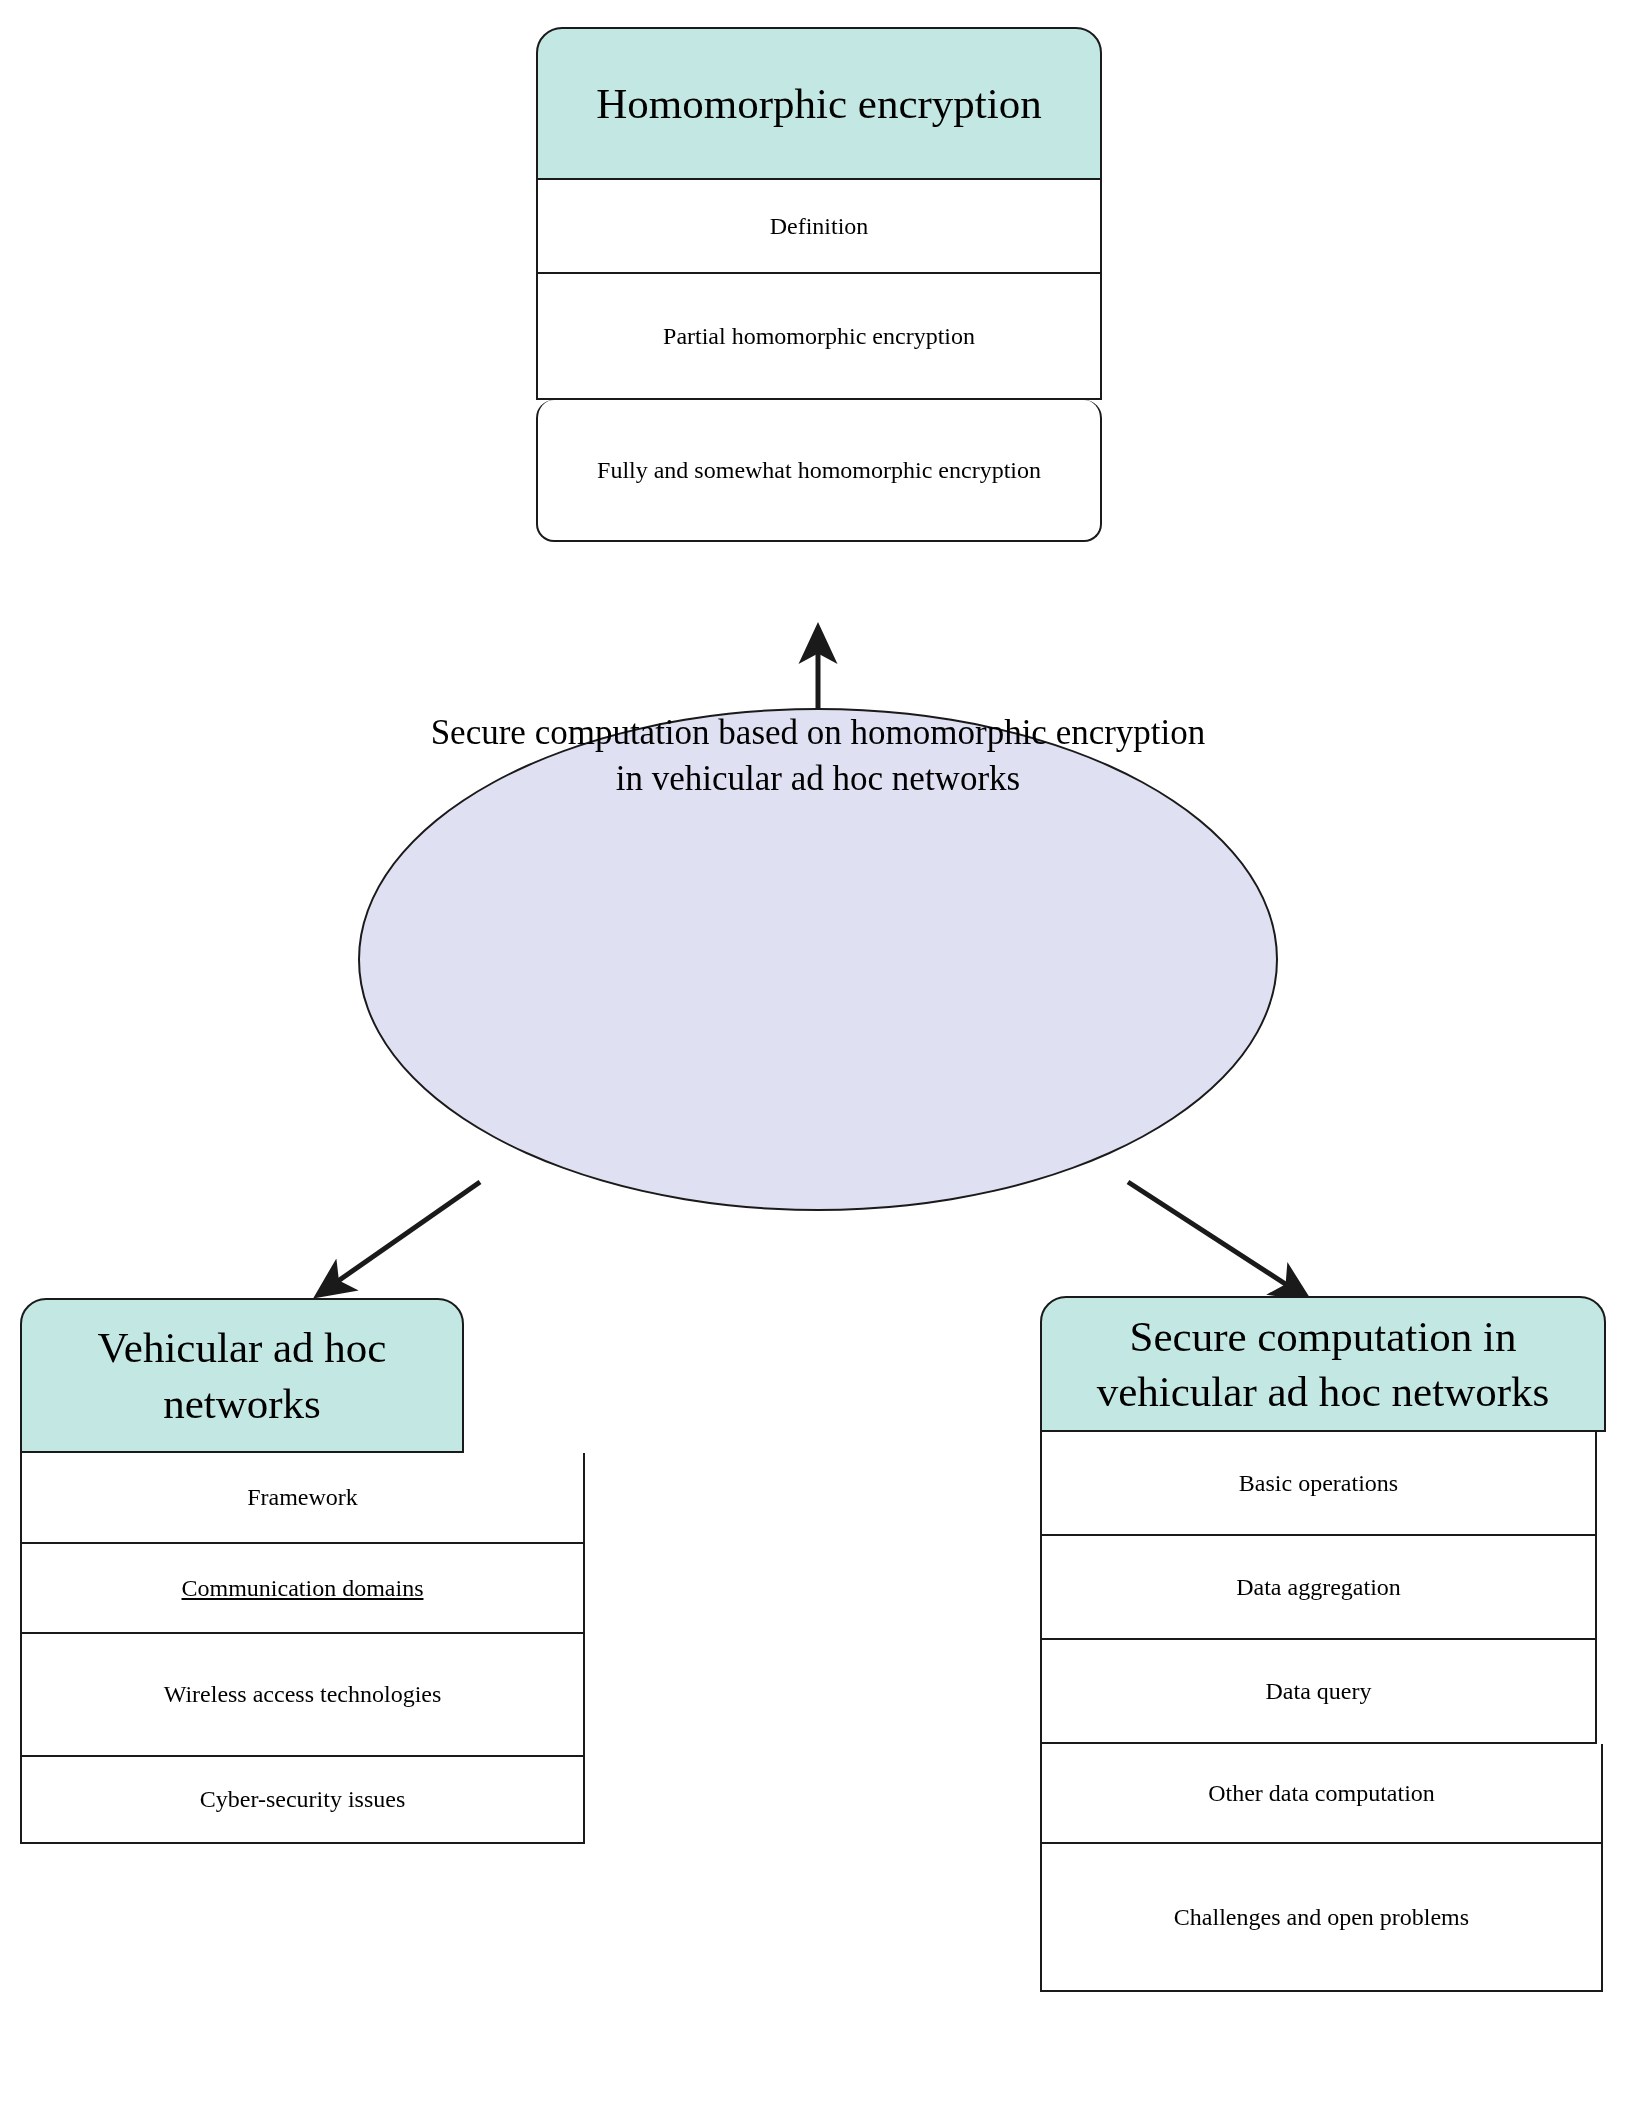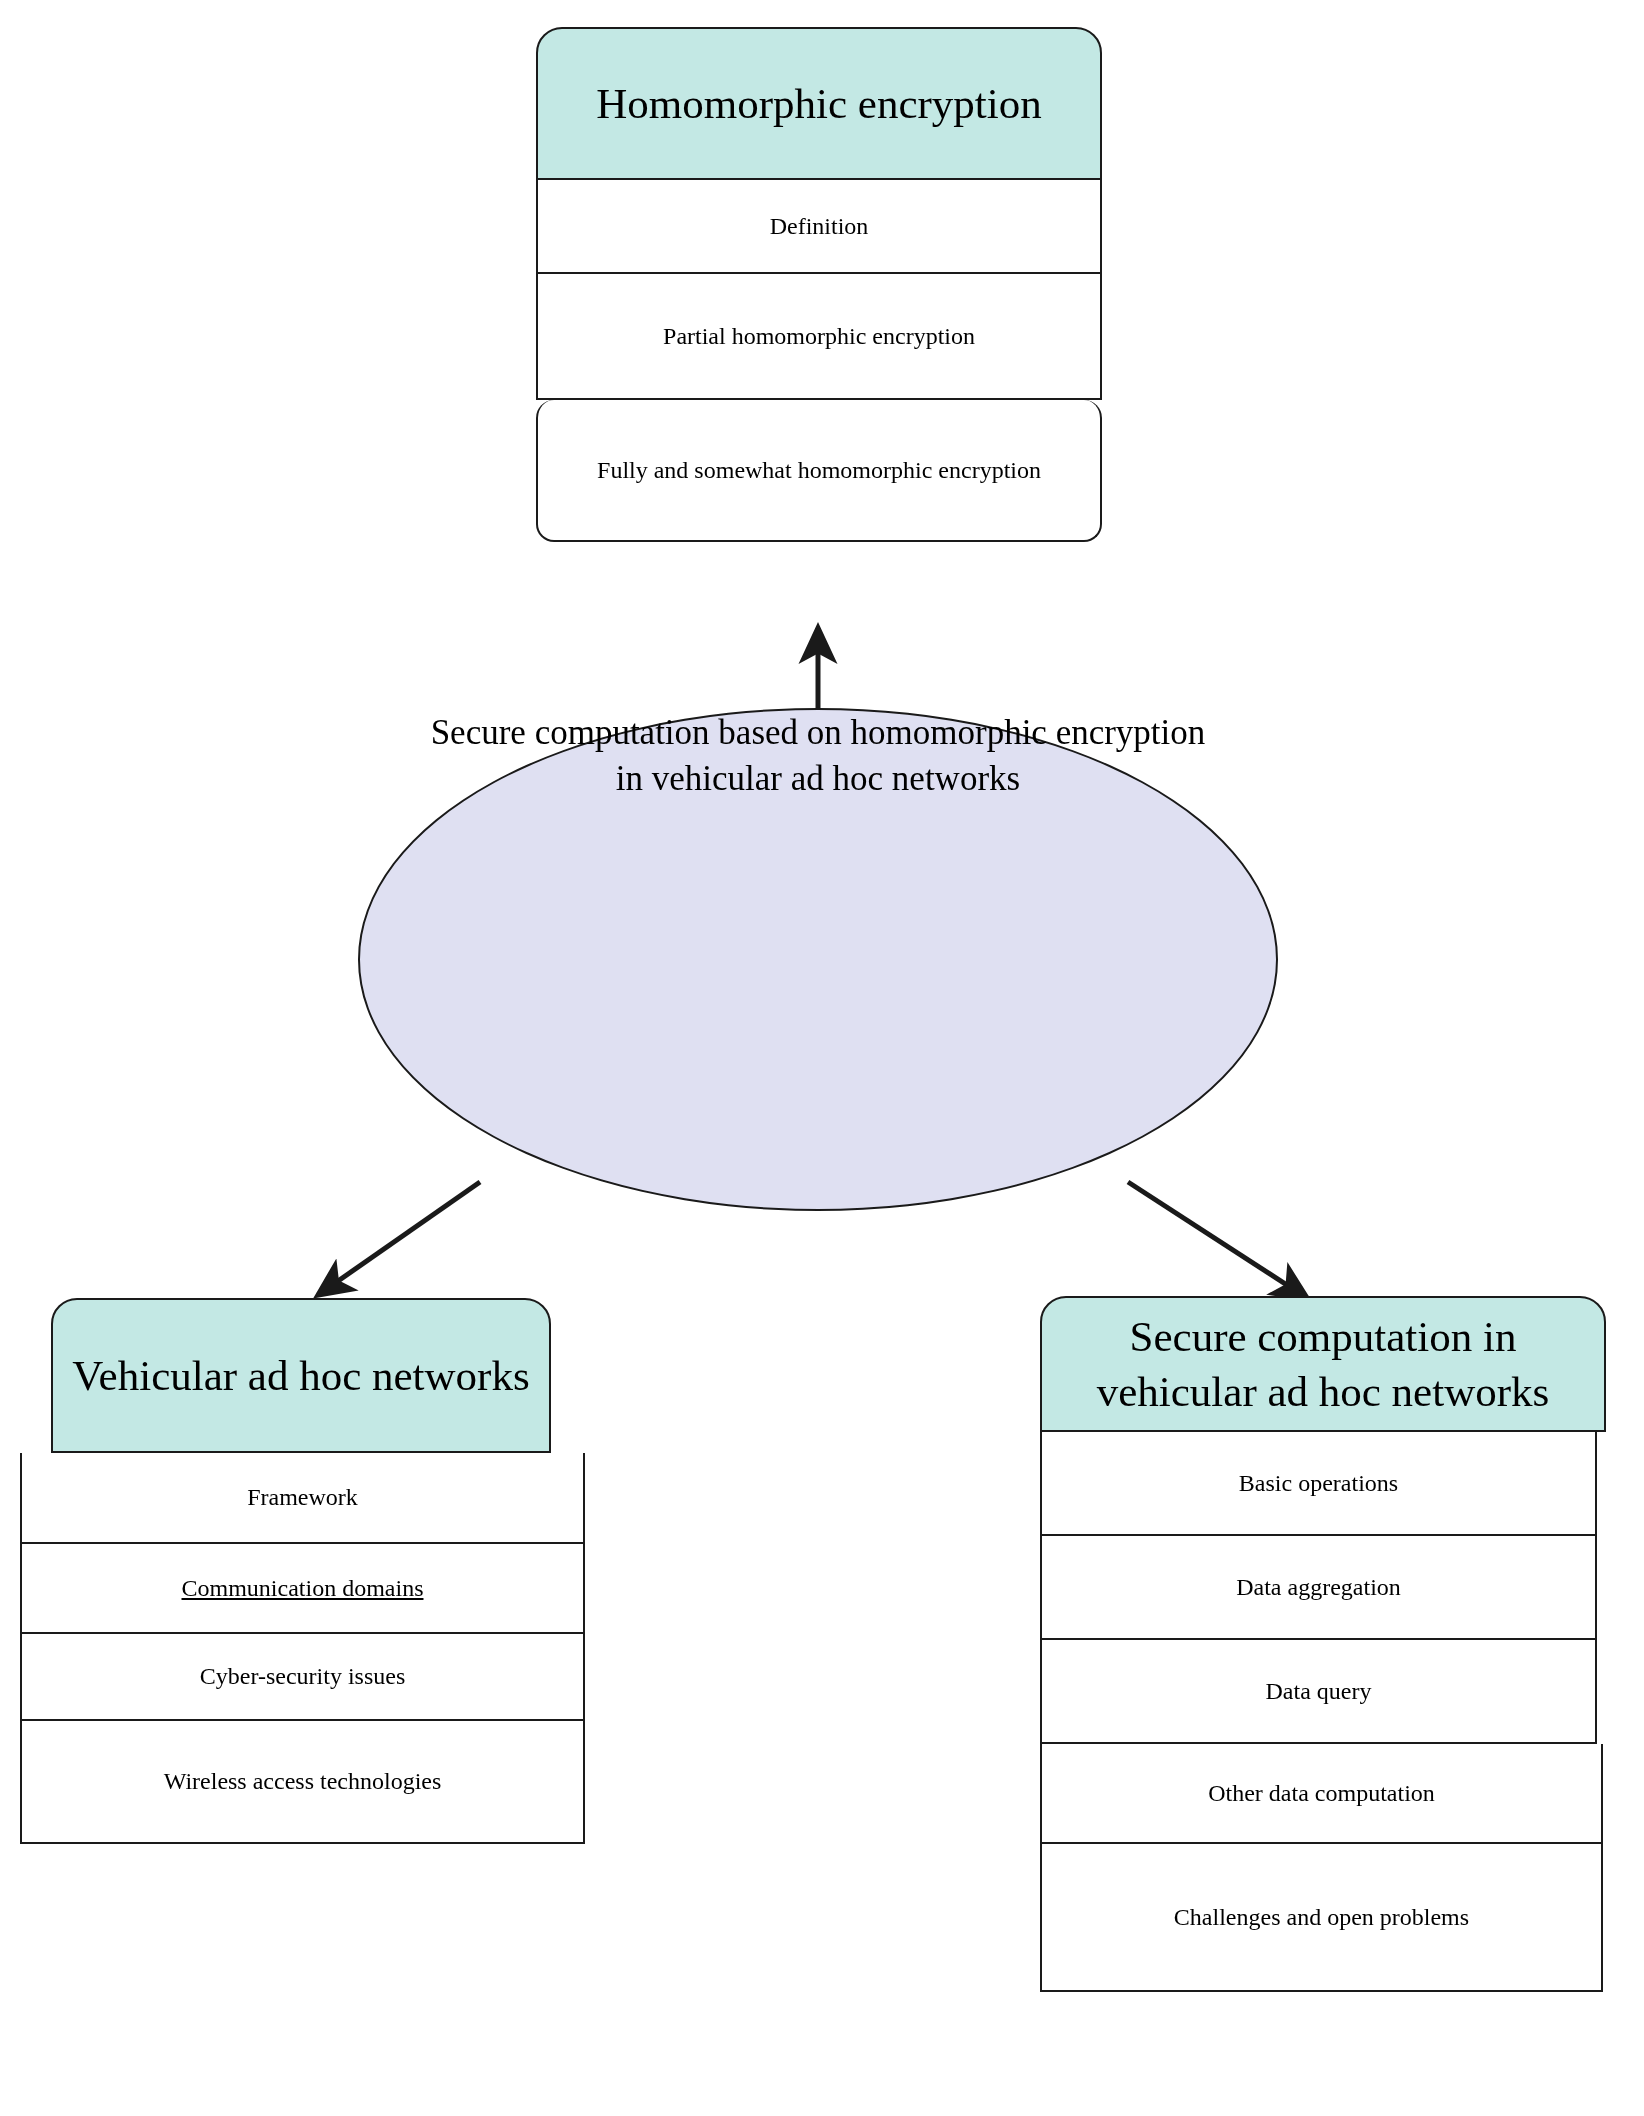--- a/index.html
+++ b/index.html
@@ -104,25 +104,25 @@
     <div class="stack-row" style="height:94px;">Definition</div>
     <div class="stack-row" style="height:126px;">Partial homomorphic encryption</div>
     <div class="stack-row" style="height:142px;border-radius:18px;">Fully and somewhat homomorphic encryption</div>
   </div>
 
   <div class="ellipse-node" style="left:358px; top:708px; width:920px; height:503px;">
     <div class="ellipse-label">Secure computation based on homomorphic encryption in vehicular ad hoc networks</div>
   </div>
 
   <div class="stack" style="left:20px; top:1298px; width:565px;">
-    <div class="stack-header" style="height:155px; width:500px;margin-left:31px;">Vehicular ad hoc networks</div>
+    <div class="stack-header" style="height:155px; width:444px;">Vehicular ad hoc networks</div>
     <div class="stack-row" style="height:91px;">Framework</div>
     <div class="stack-row" style="height:90px;text-decoration:underline;">Communication domains</div>
+    <div class="stack-row" style="height:123px;">Wireless access technologies</div>
     <div class="stack-row" style="height:87px;">Cyber-security issues</div>
-    <div class="stack-row" style="height:123px;">Wireless access technologies</div>
   </div>
 
   <div class="stack" style="left:1040px; top:1296px; width:566px;">
     <div class="stack-header" style="height:136px;">Secure computation in vehicular ad hoc networks</div>
     <div class="stack-row" style="height:104px; width:557px;">Basic operations</div>
     <div class="stack-row" style="height:104px; width:557px;">Data aggregation</div>
     <div class="stack-row" style="height:104px; width:557px;">Data query</div>
     <div class="stack-row" style="height:100px; width:563px;">Other data computation</div>
     <div class="stack-row" style="height:148px; width:563px;">Challenges and open problems</div>
   </div>

